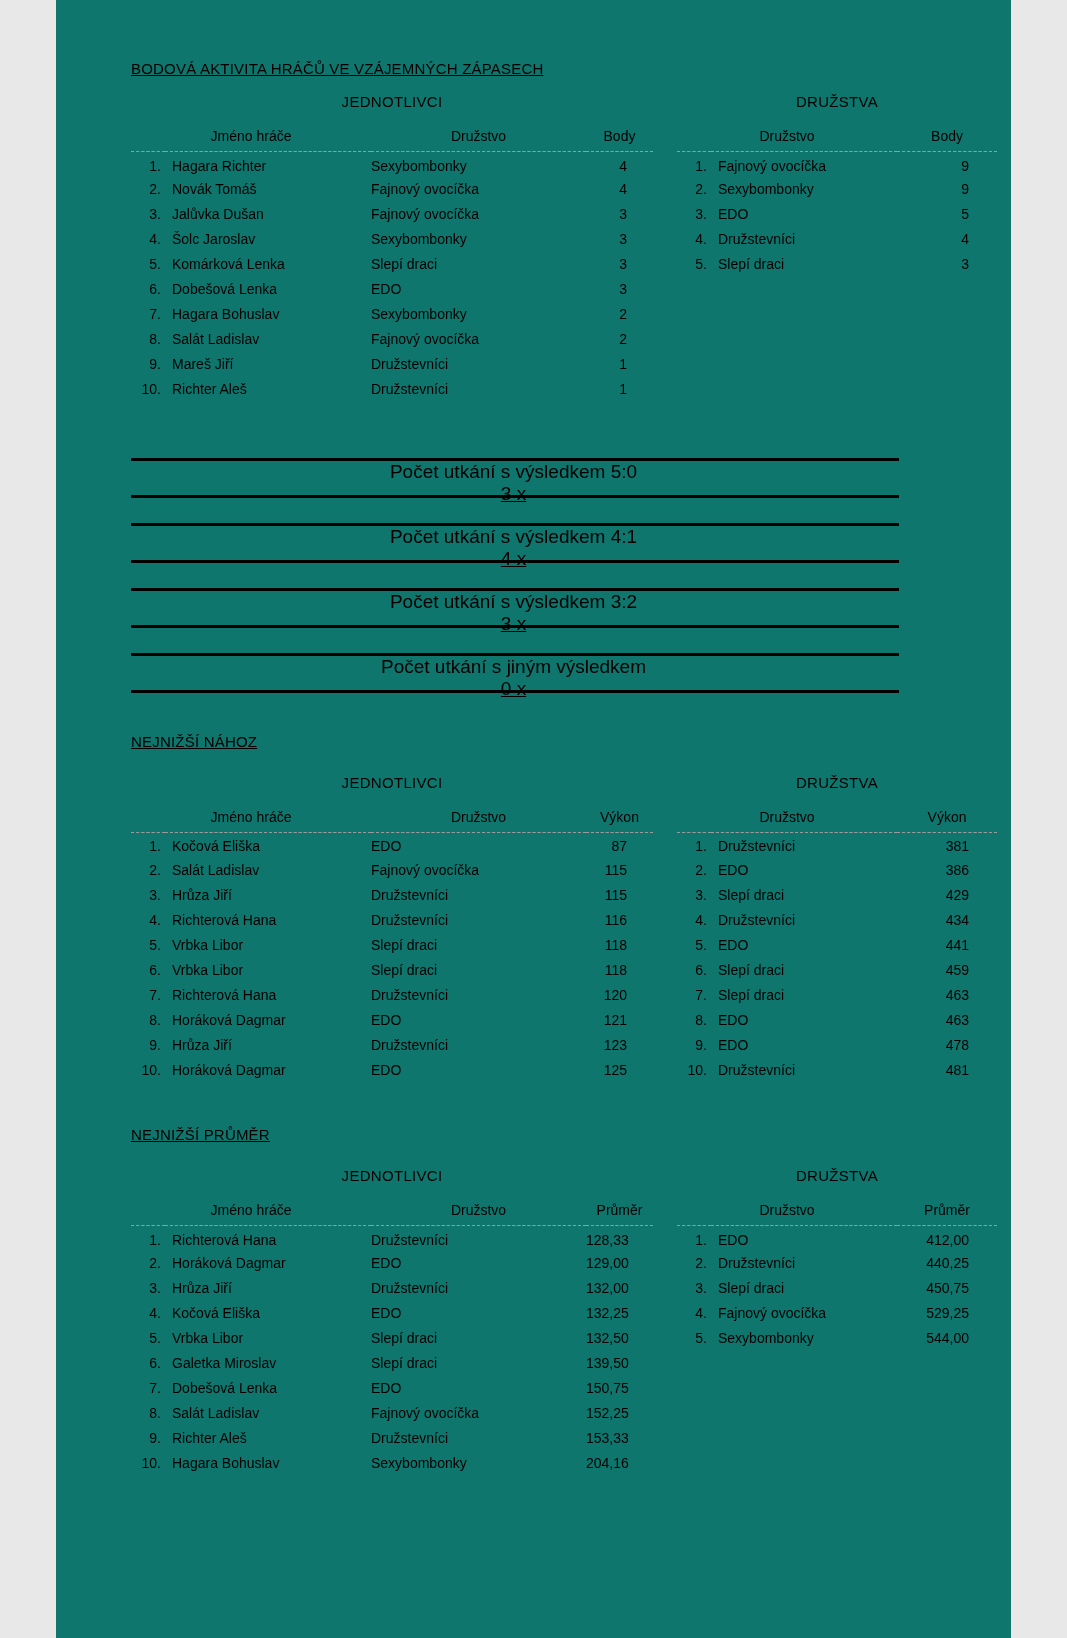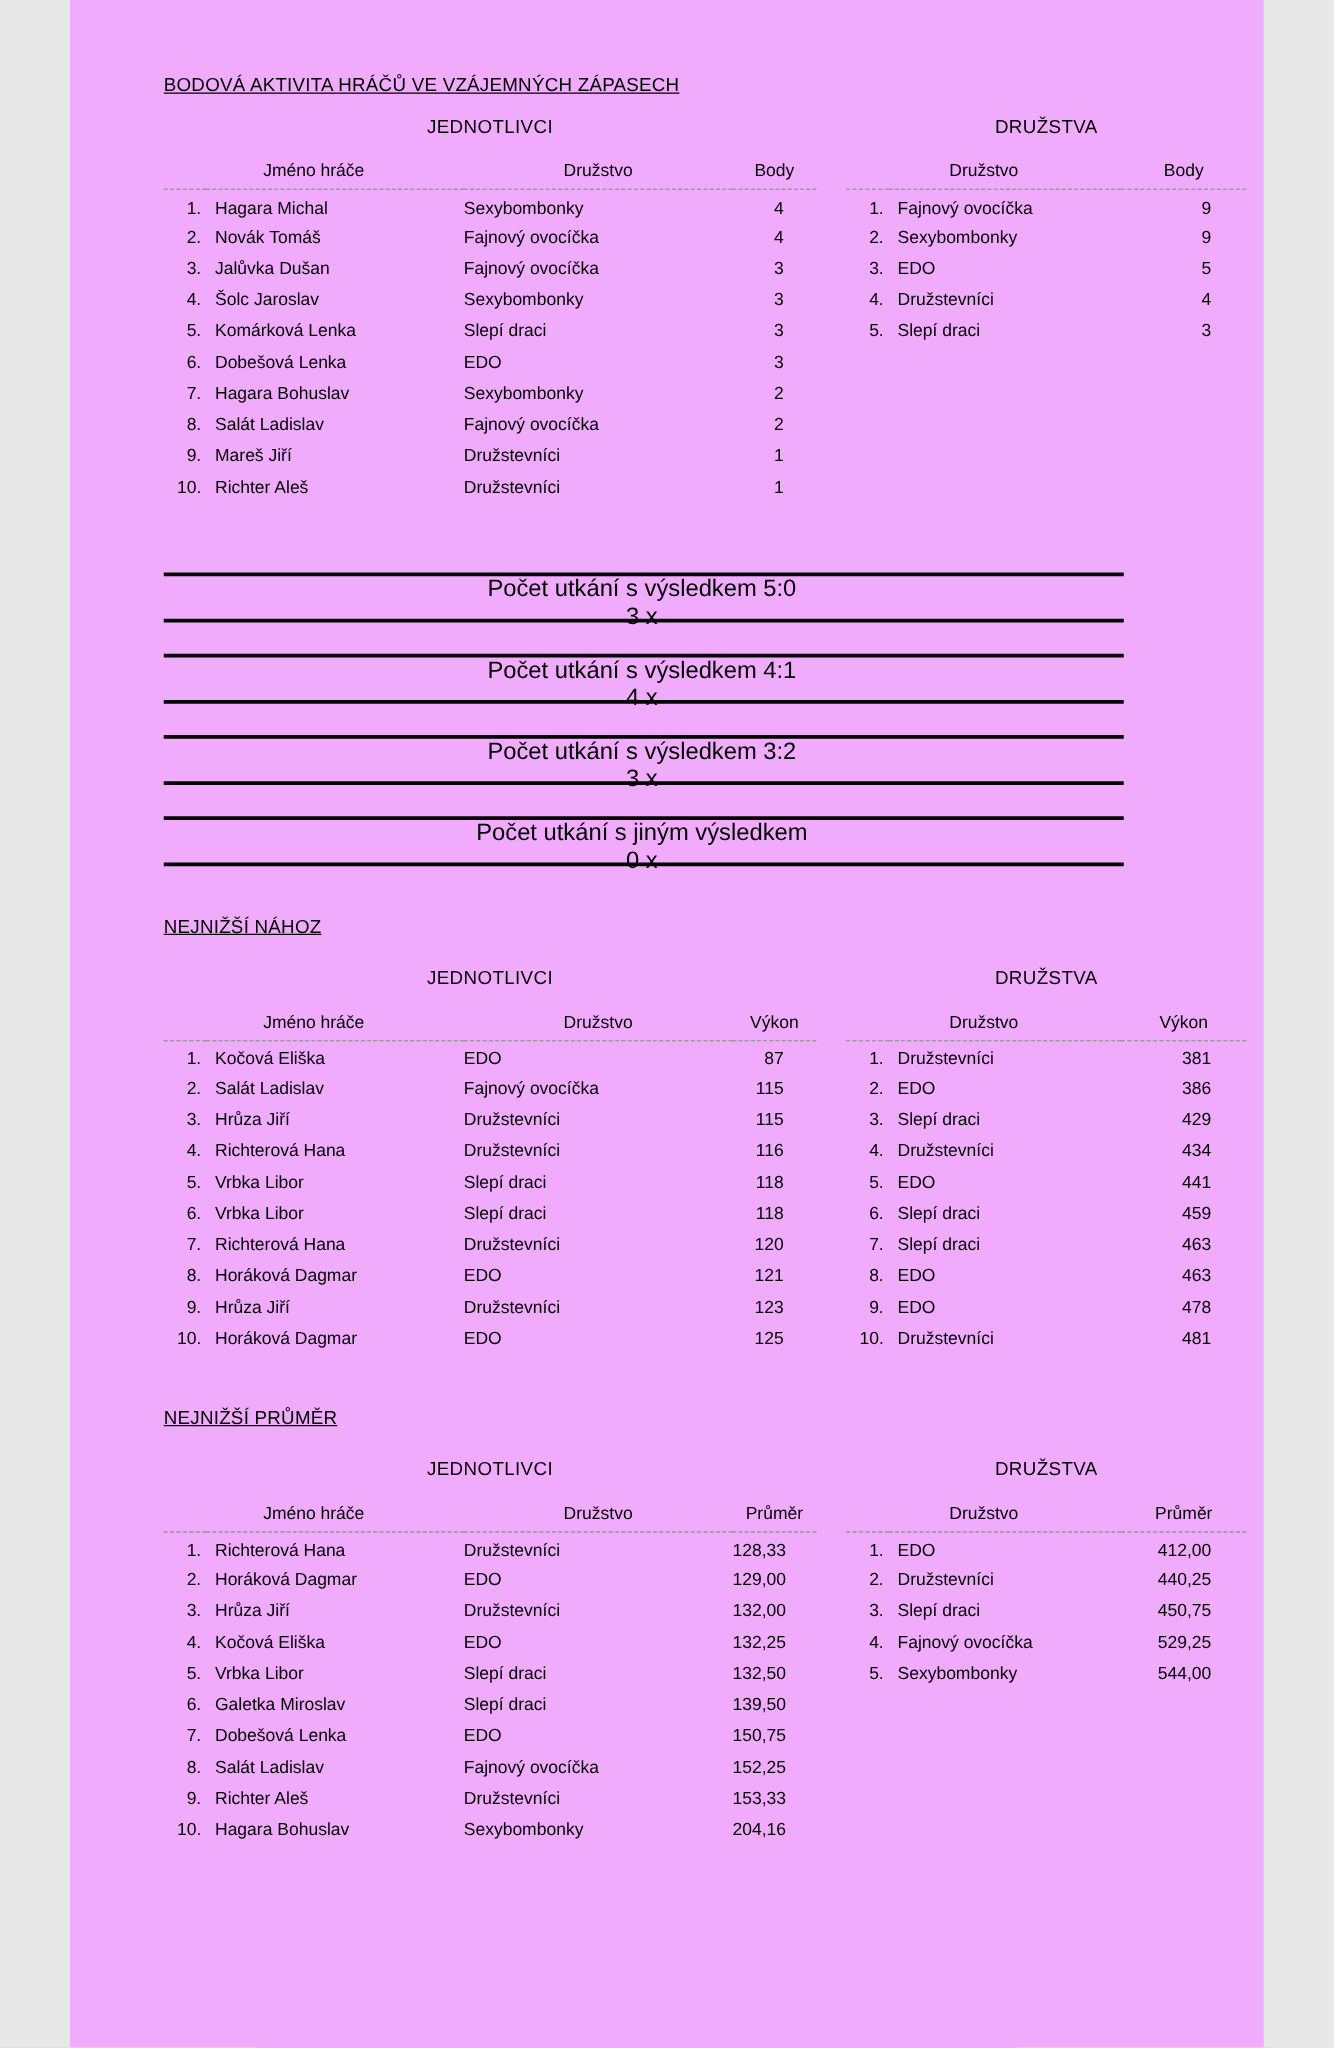--- a/index.html
+++ b/index.html
@@ -1,18 +1,18 @@
 <!DOCTYPE html>
 <html><head>
 <meta charset="utf-8">
 <style>
   html,body { margin:0; padding:0; background:#e8e8e8; }
   * { box-sizing:border-box; }
   .page {
-    width:955px; height:1638px; margin:0 auto; background:#f0abfc;
+    width:955px; height:1638px; margin:0 auto; background:#0f766e;
     font-family:"Liberation Sans","DejaVu Sans",sans-serif; color:#000;
     padding:60px 112px 0 75px; position:relative;
   }
   .doc-title {
     font-size:15px; font-weight:normal; text-decoration:underline;
     margin:0 0 16px 0; letter-spacing:0.2px;
   }
   .sub-title {
     font-size:15px; font-weight:normal; text-decoration:underline;
     margin:0 0 24px 0; letter-spacing:0.2px;
@@ -39,21 +39,21 @@
   .t-team td.col-value { text-align:right; padding-right:28px; }
   tbody tr:first-child td { padding-top:3px; }
 
   .bars { margin-top:56px; }
   .result-bar {
     border-top:3px solid #000; border-bottom:3px solid #000;
     height:40px; display:flex; align-items:center; justify-content:space-between;
     padding:0 25px 0 22px; margin-bottom:25px;flex-direction:column;
   }
   .result-bar .bar-label { font-size:19px; }
-  .result-bar .bar-value { font-size:19px; }
+  .result-bar .bar-value { font-size:19px;text-decoration:underline; }
 
   .banner {
     margin-top:54px;
     border-top:5px solid #000; border-bottom:5px solid #000;
     text-align:center; font-weight:bold; font-size:17px;
     padding:9px 0; letter-spacing:0.3px;
   }
   .section-nahoz  { margin-top:40px; }
   .section-prumer { margin-top:44px; }
 </style>
@@ -77,21 +77,21 @@
         <thead>
           <tr>
             <th colspan="2" class="th-span">Jméno hráče</th>
             <th class="th-team">Družstvo</th>
             <th class="th-val">Body</th>
           </tr>
         </thead>
         <tbody>
             <tr>
               <td class="col-rank">1.</td>
-              <td class="col-player-name">Hagara Michal</td>
+              <td class="col-player-name">Hagara Richter</td>
               <td class="col-team">Sexybombonky</td>
               <td class="col-value">4</td>
             </tr>
             <tr>
               <td class="col-rank">2.</td>
               <td class="col-player-name">Novák Tomáš</td>
               <td class="col-team">Fajnový ovocíčka</td>
               <td class="col-value">4</td>
             </tr>
             <tr>

